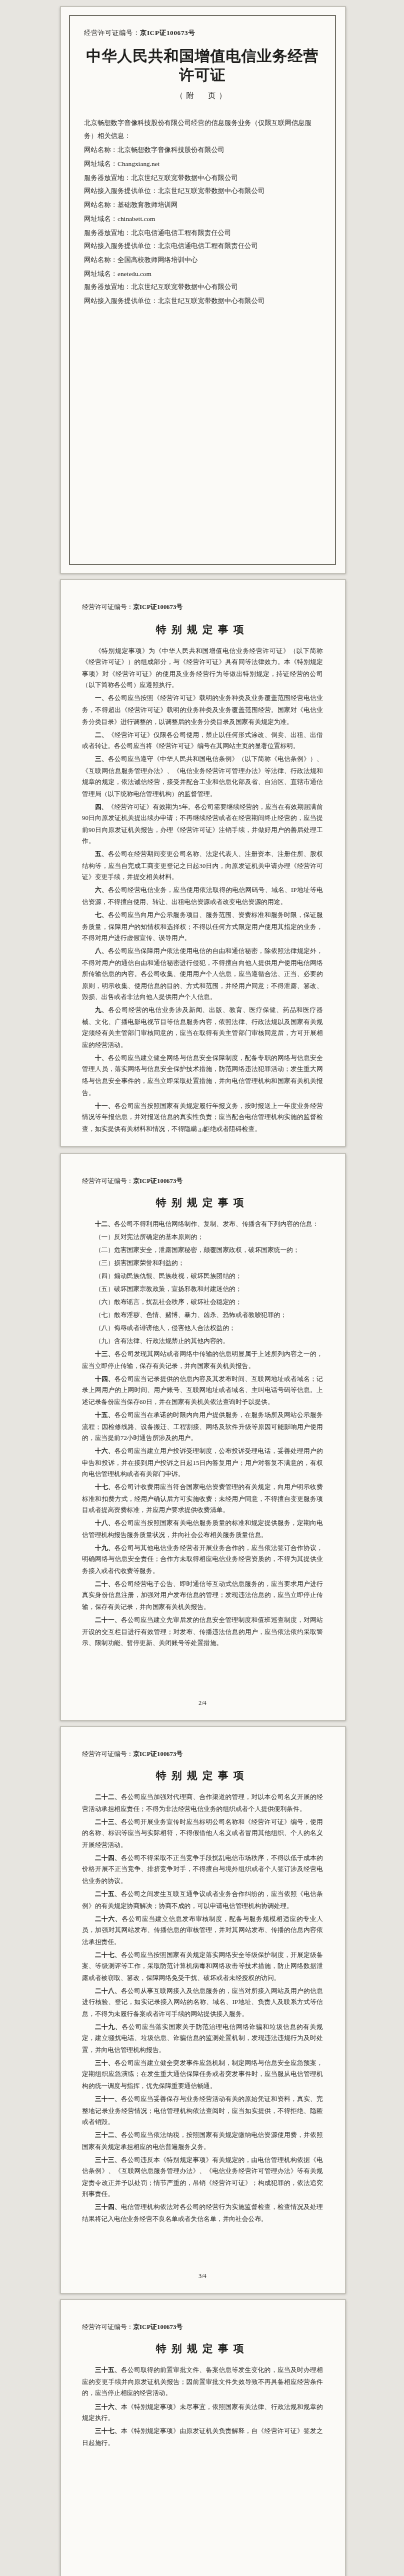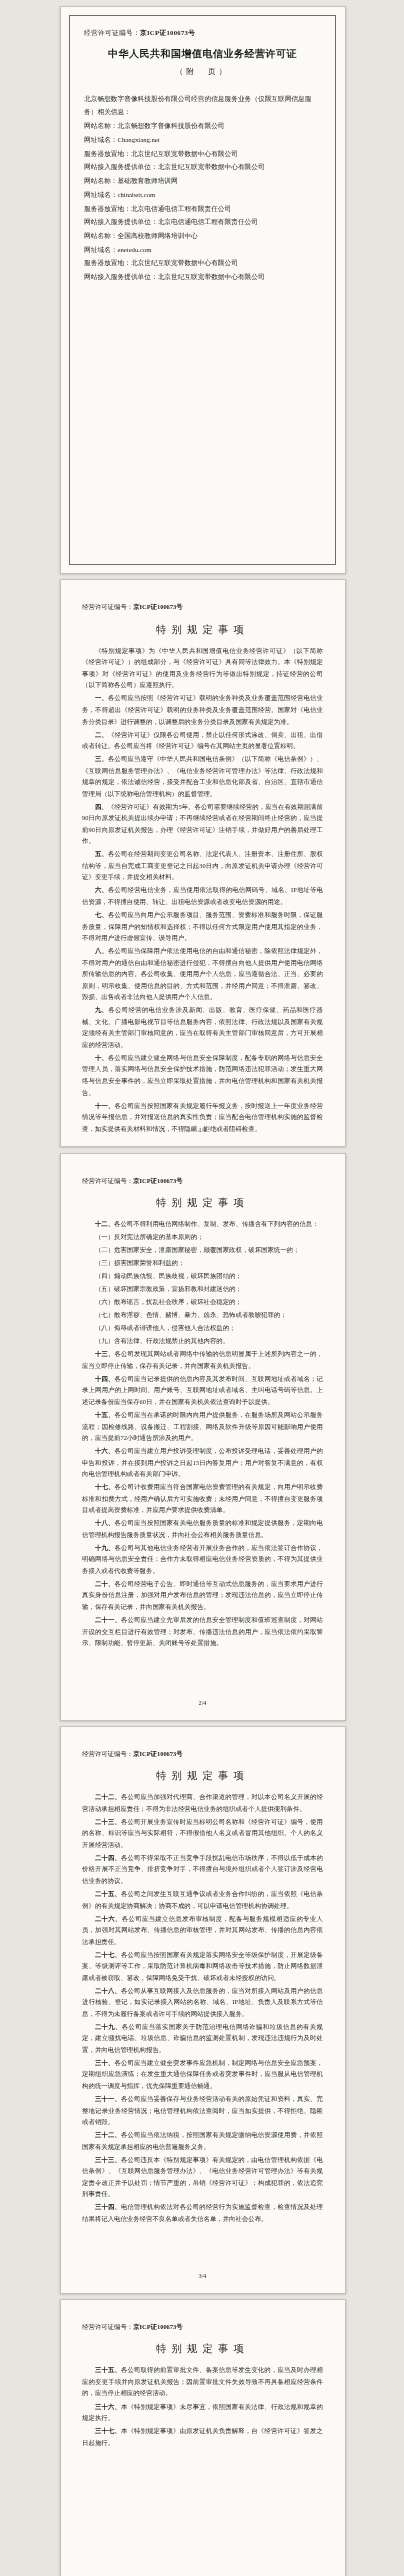--- a/index.html
+++ b/index.html
@@ -25,21 +25,21 @@
   .cert-frame {
     position: absolute;
     top: 8.2px; left: 8.2px; right: 8.2px; bottom: 8.2px;
     border: 1px solid #6f6d64;
     padding: 12.4px 14.4px;
   }
   .cert-no { font-size: 6.7px; letter-spacing: 0.3px; }
   .cert-no .lic-num { font-weight: bold; }
   .cert-title {
     text-align: center;
-    font-size: 10px;
+    font-size: 15px;
     font-weight: bold;
     letter-spacing: 0.5px;
     margin-top: 9.3px;
   }
   .cert-sub {
     text-align: center;
     font-size: 7.7px;
     font-weight: normal;
     letter-spacing: 3.1px;
     margin-top: 6.2px;
@@ -48,21 +48,21 @@
   .cert-intro { margin: 0; }
   .cert-entry { margin: 0; }
   .entry-label { }
   .entry-value { }
   
   .prov-header { padding: 23px 21.6px 0 21.6px; font-size: 6.4px; }
   .prov-header .lic-num { font-weight: bold; }
   .prov-title {
     text-align: center;
     font-size: 10.3px;
-    font-weight: normal;
+    font-weight: bold;
     letter-spacing: 5.2px;
     margin: 10.3px 0 8.2px 0;
   }
   .prov-body {
     padding: 0 21.6px;
     font-size: 6.4px;
     line-height: 1.8;
     text-align: justify;
   }
   .prov-p { margin: 0 0 1.5px 0; text-indent: 2em; }

